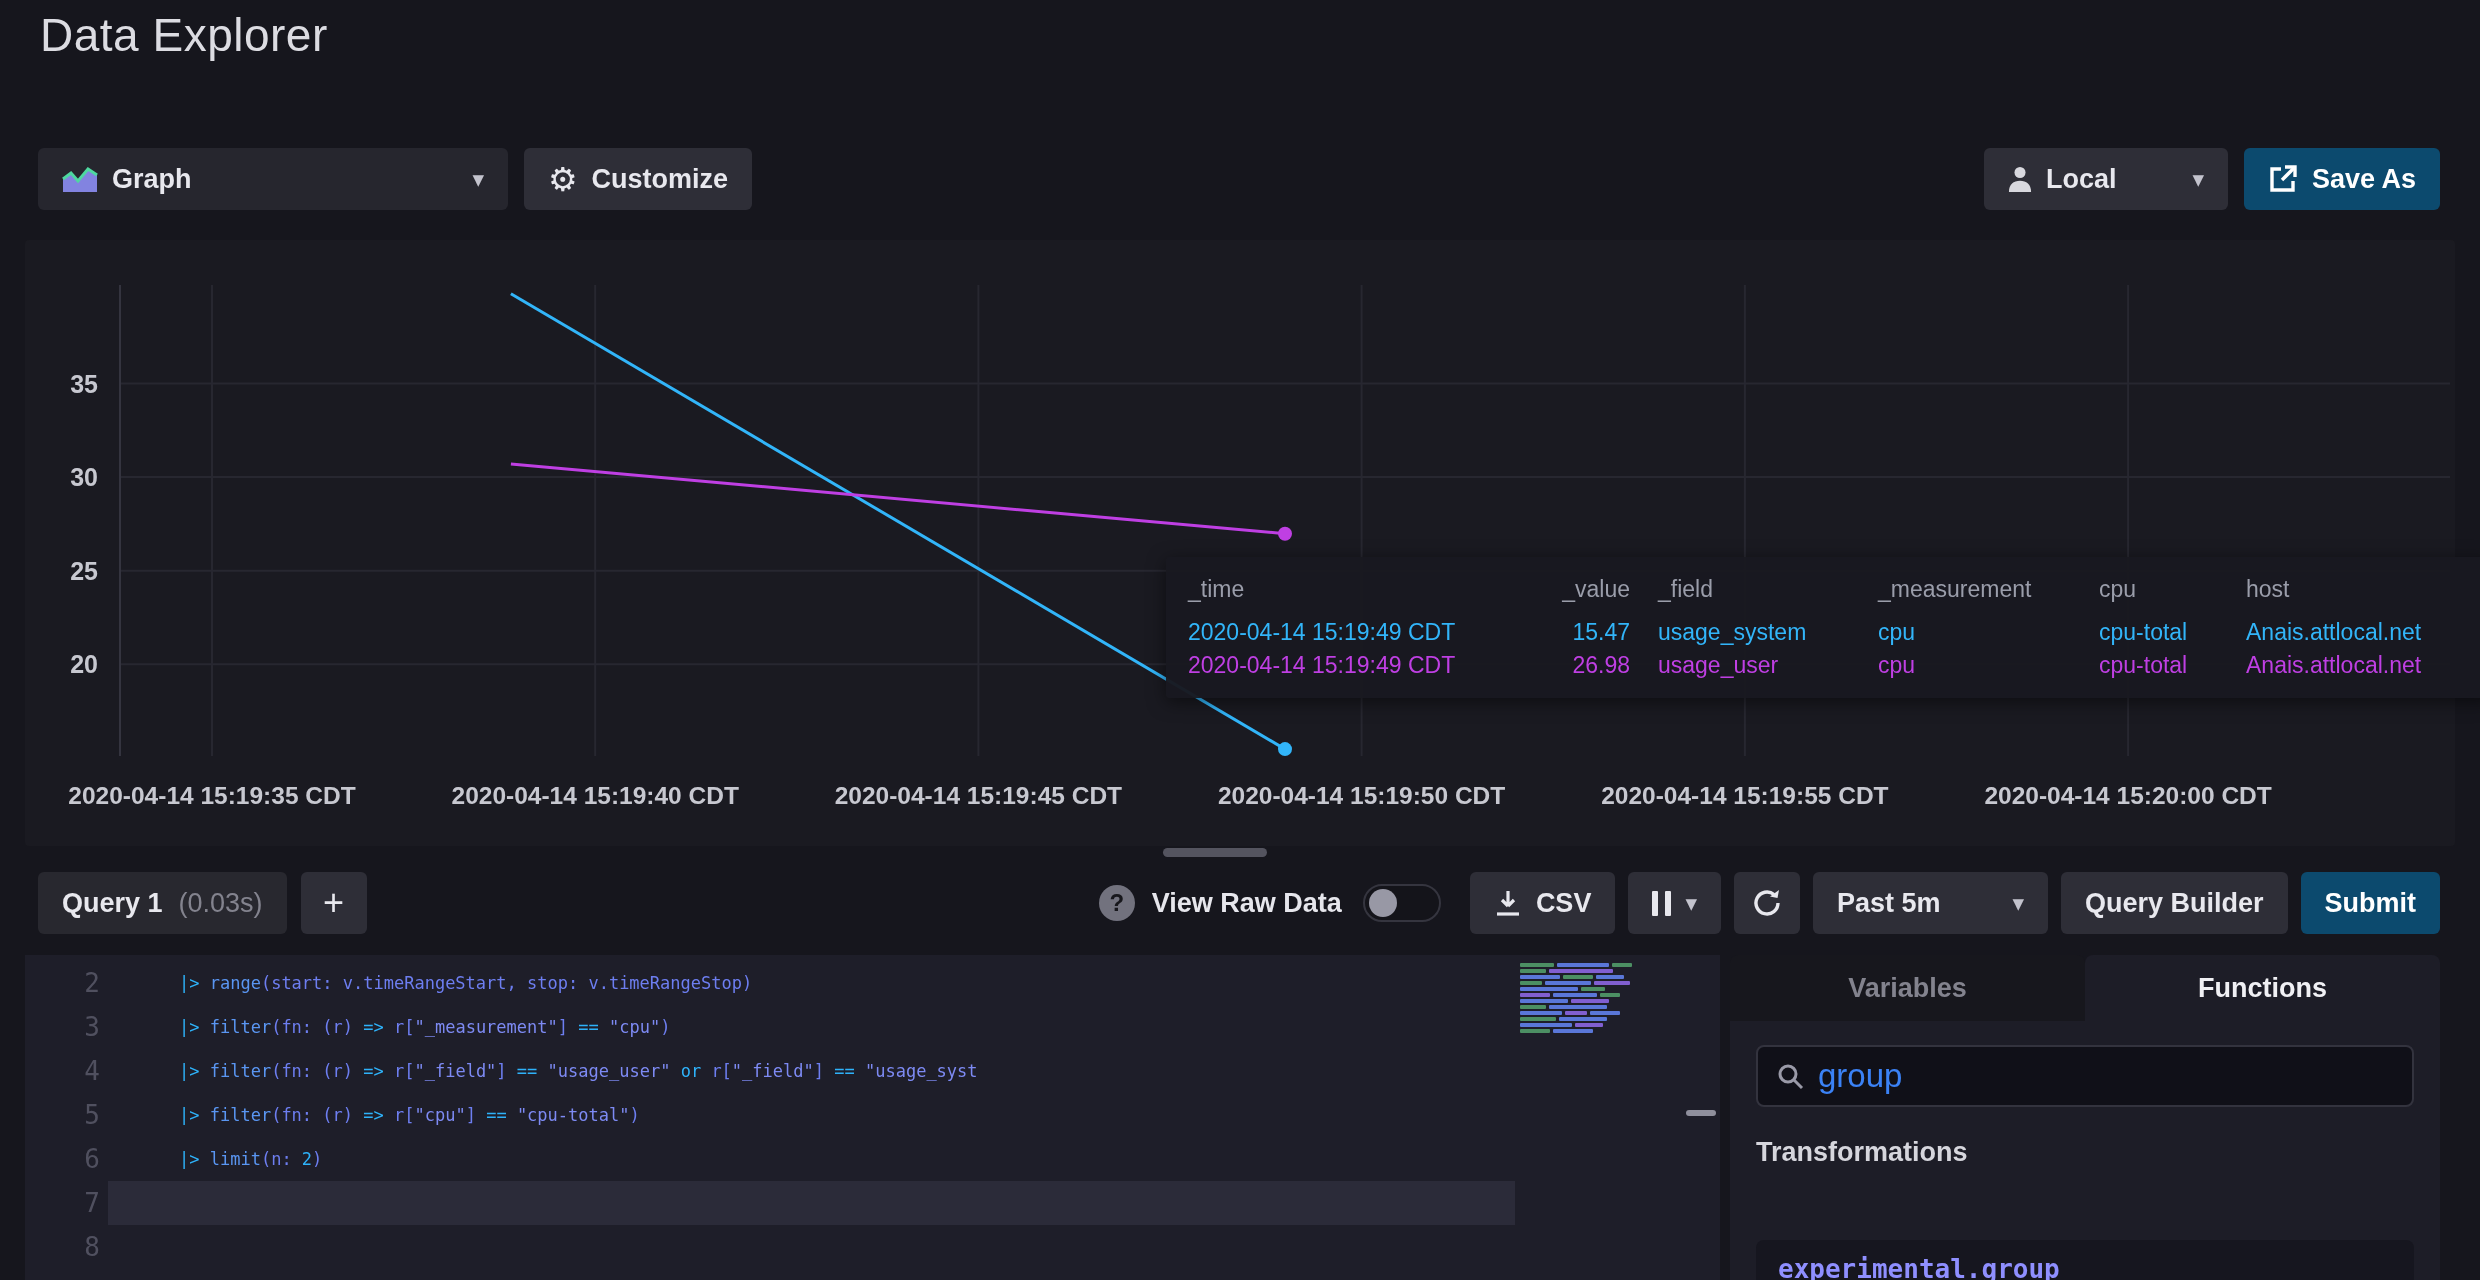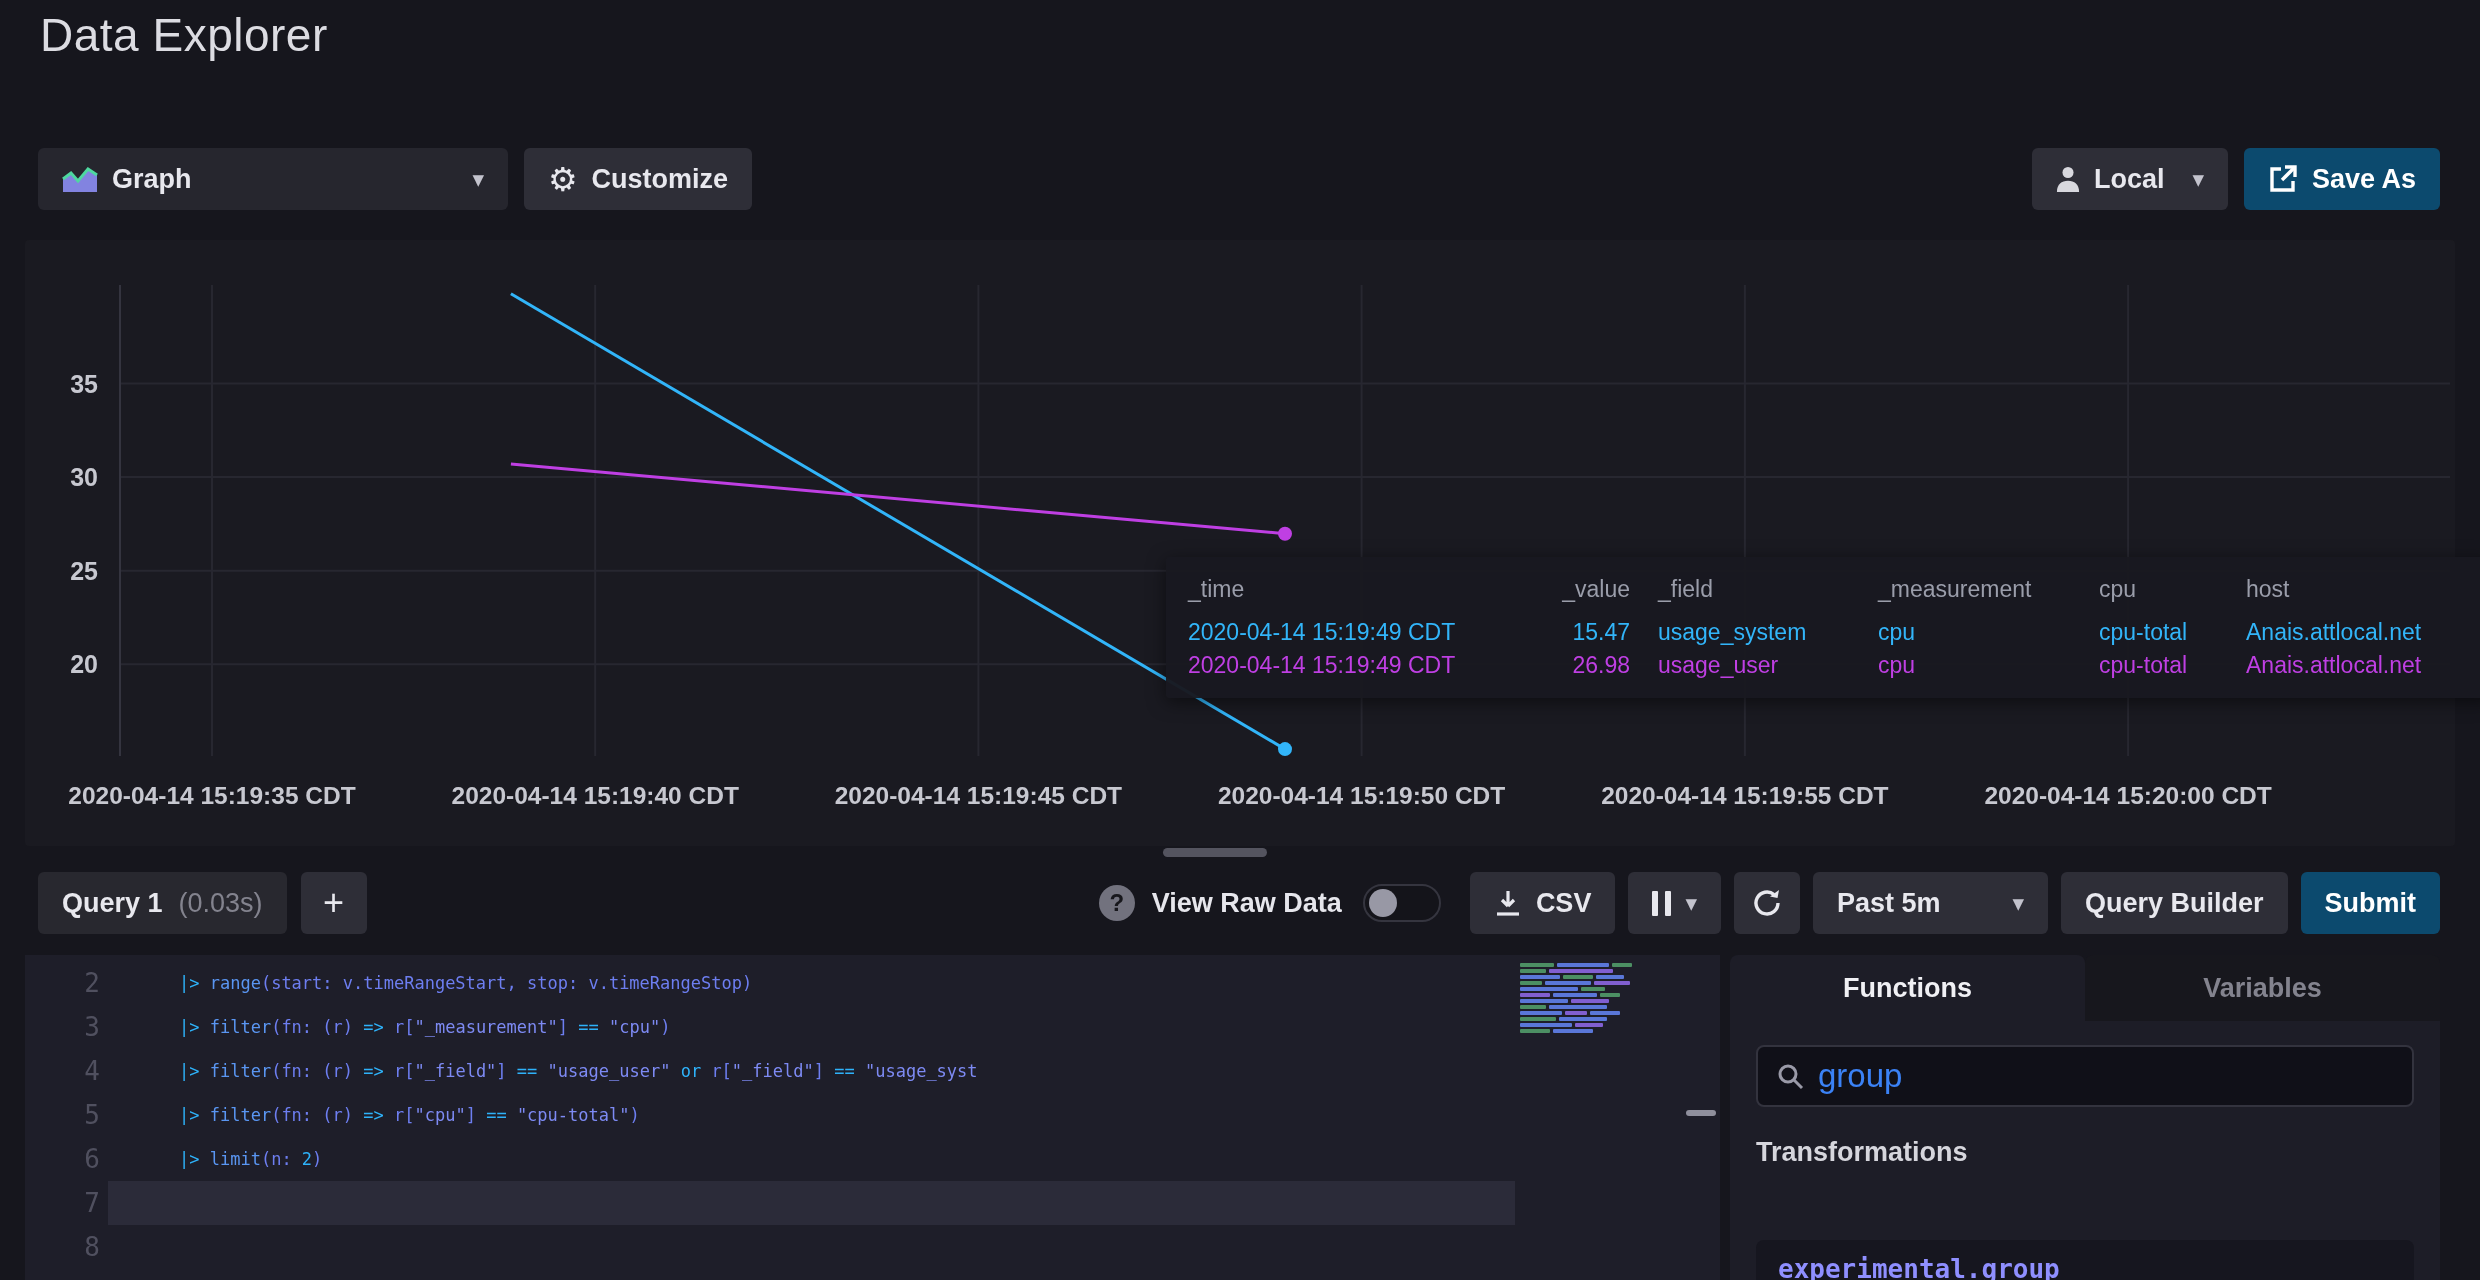--- a/index.html
+++ b/index.html
@@ -9,21 +9,21 @@
   .title{position:absolute;left:40px;top:8px;font-size:46px;font-weight:400;color:#dcdce2;letter-spacing:.5px}
 
   
   .toolbar{position:absolute;left:38px;right:40px;top:148px;height:62px;display:flex;align-items:center;gap:16px}
   .btn{height:62px;display:flex;align-items:center;gap:14px;padding:0 24px;background:#2e2e37;
     border-radius:6px;font-size:27px;font-weight:700;color:#e8e8ee;cursor:pointer;white-space:nowrap}
   .btn.primary{background:#0c4a6e;color:#fff}
   .caret{font-size:23px;color:#c3c3cd;line-height:1}
   .graph-dd{width:470px;background:#26262e}
   .graph-dd .caret{margin-left:auto}
-  .local-dd{width:196px}
+  .local-dd{width:244px}
   .local-dd .caret{margin-left:auto}
   .toolbar-right{margin-left:auto;display:flex;gap:16px}
   .gear{font-size:33px;line-height:1;color:#e8e8ee}
   .icon{display:flex;align-items:center}
 
   
   .chart-panel{position:absolute;left:25px;top:240px;width:2430px;height:606px;background:#1a1a21;border-radius:4px;overflow:hidden}
   .chart-svg{position:absolute;left:0;top:0;width:2430px;height:606px}
   .tooltip{position:absolute;left:1166px;top:557px;z-index:5;background:rgba(25,25,32,.97);
     border-radius:4px;box-shadow:0 4px 18px rgba(0,0,0,.5);padding:16px 0 16px 22px;
@@ -321,22 +321,22 @@
         <div class="mm-row">
           <i style="width:30px;background:#4c8f63"></i>
           <i style="width:40px;background:#5a77d8"></i>
         </div>
       </div>
   </div>
   <div class="div-handle"></div>
 
   <div class="func-panel">
     <div class="fp-tabs">
+      <div class="fp-tab">Variables</div>
       <div class="fp-tab active">Functions</div>
-      <div class="fp-tab">Variables</div>
     </div>
     <div class="fp-body">
       <div class="search-box">
         <span class="icon">
           <svg width="28" height="28" viewBox="0 0 28 28">
             <circle cx="12" cy="12" r="8" stroke="#9a9aa8" stroke-width="3" fill="none"></circle>
             <path d="M18 18l8 8" stroke="#9a9aa8" stroke-width="3"></path>
           </svg>
         </span>
         <input value="group" style="">

